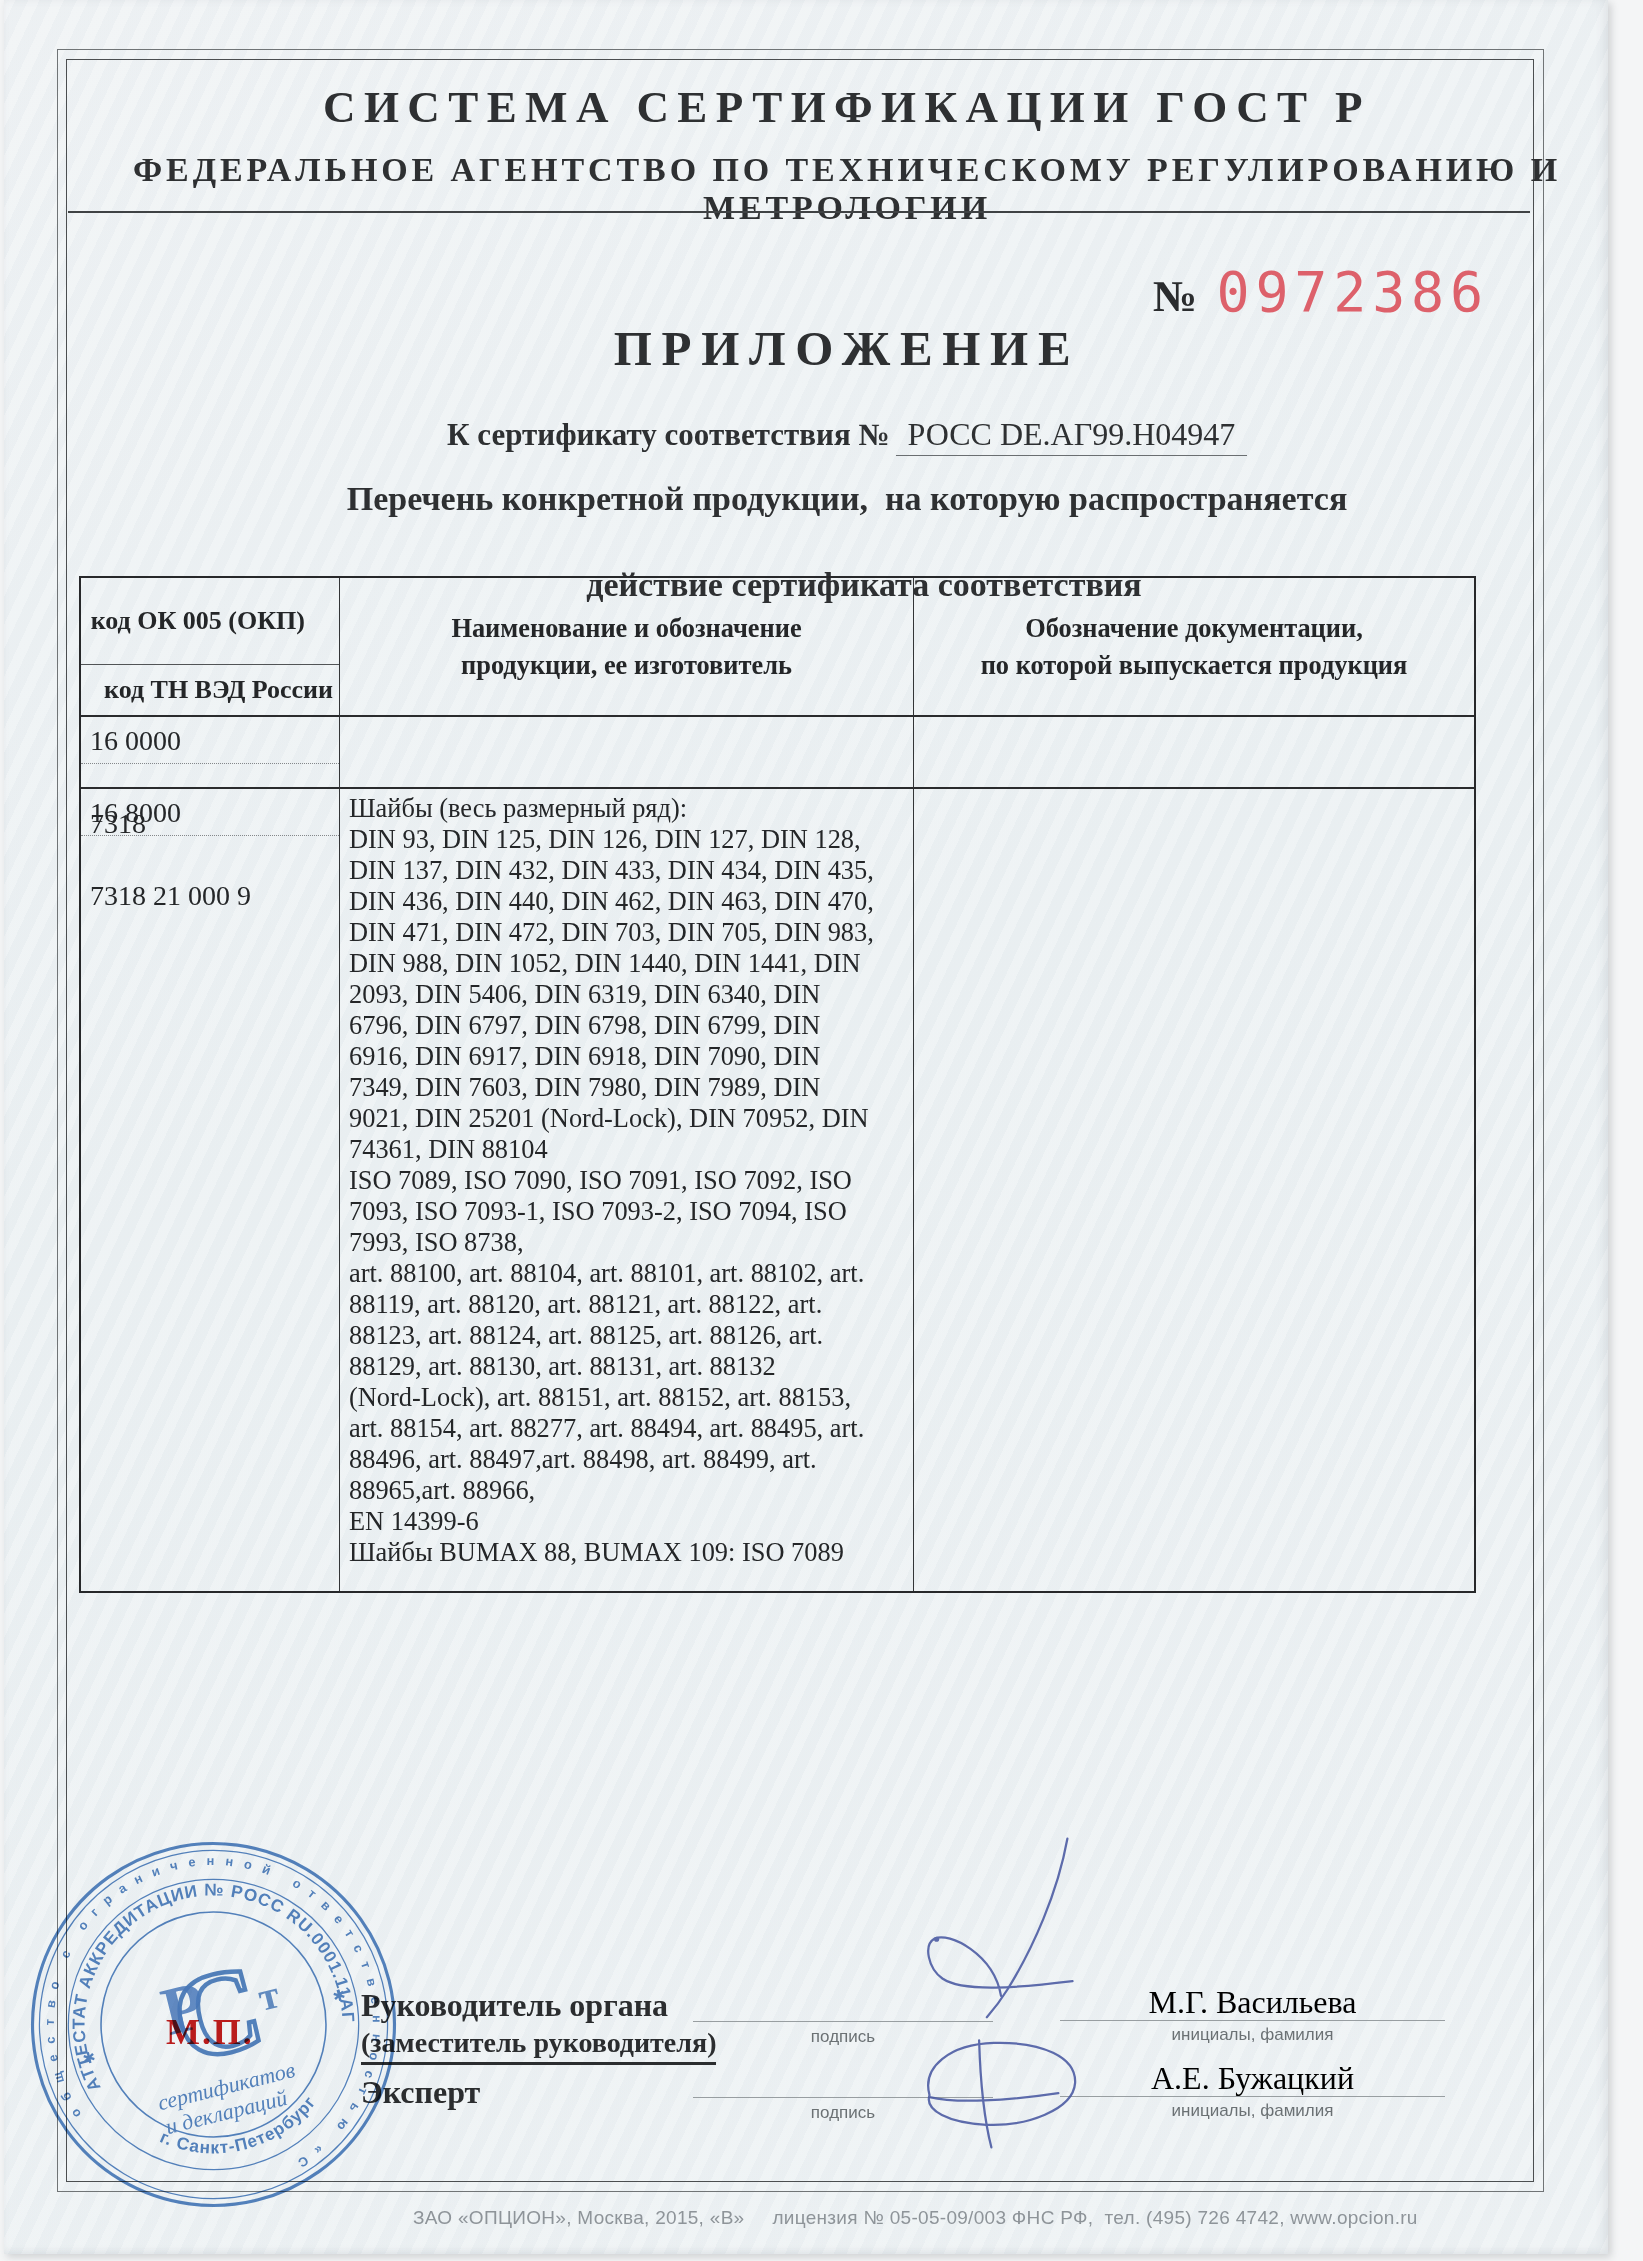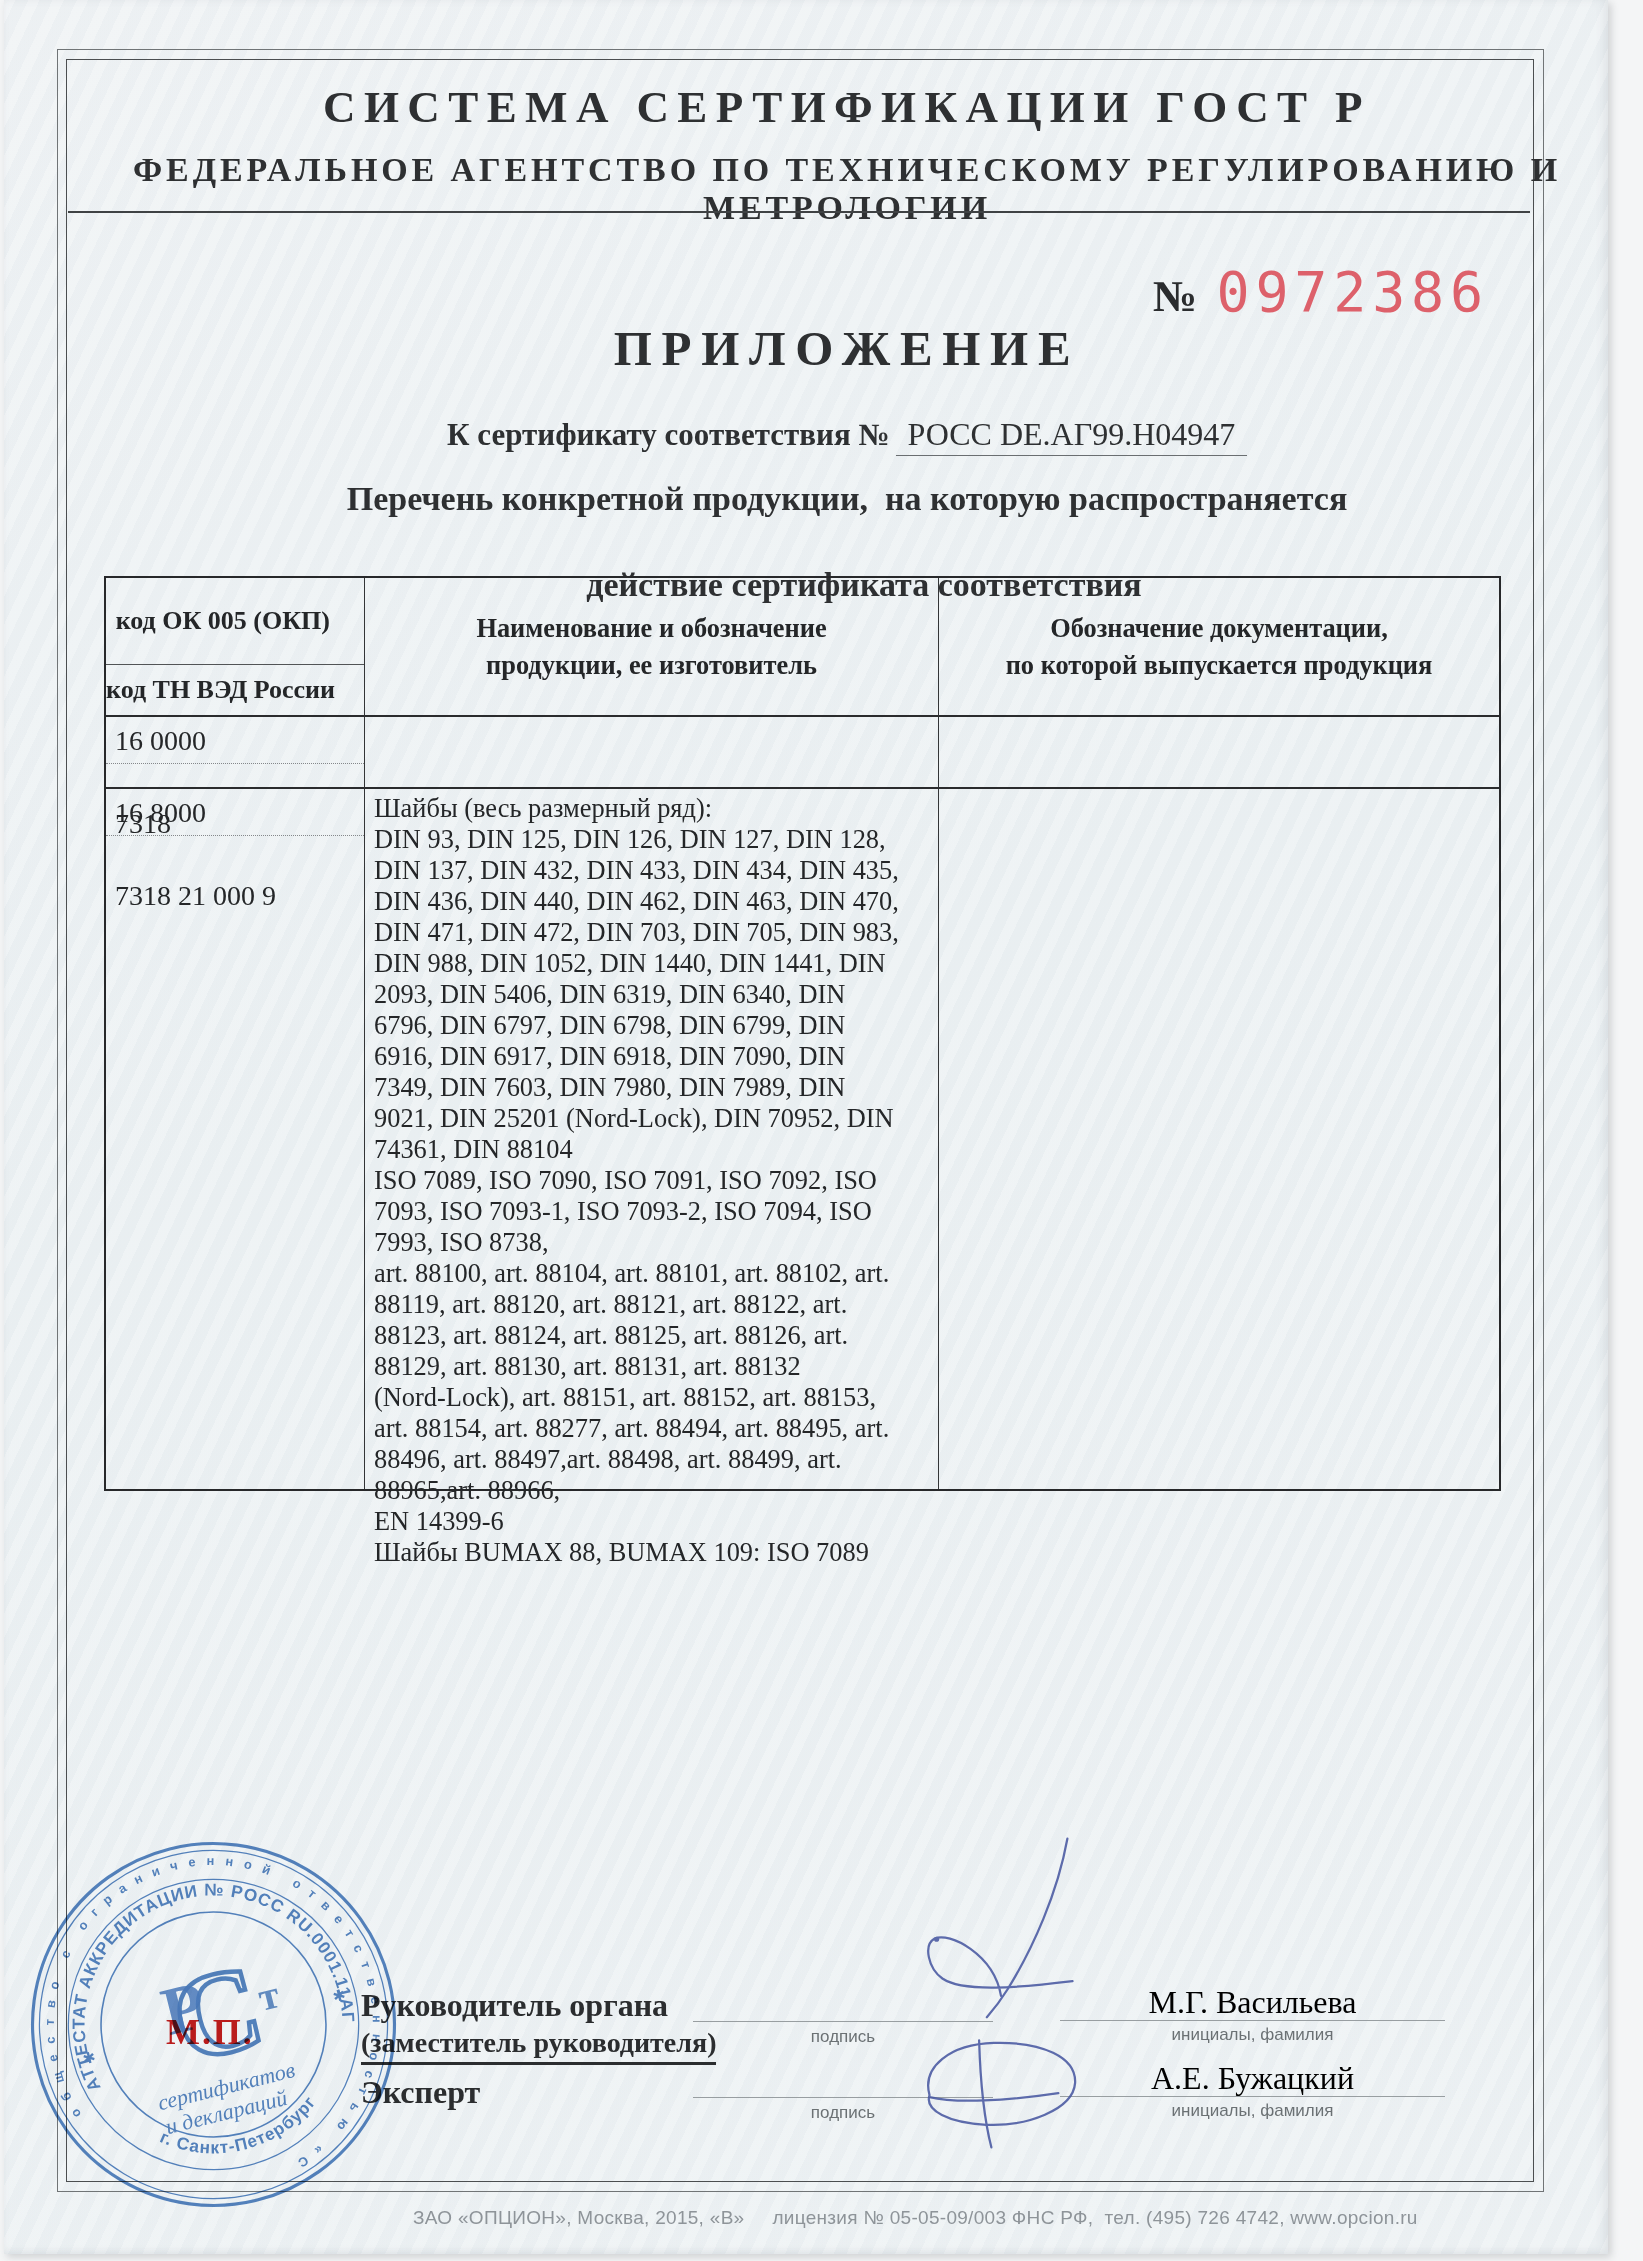--- a/index.html
+++ b/index.html
@@ -22,29 +22,29 @@
   .h-line2{top:151px;font-size:34px;font-weight:bold;letter-spacing:3.9px;}
   .doc-no{left:1153px;top:260px;display:flex;align-items:baseline;}
   .doc-no .no-sign{font-size:44px;font-weight:bold;color:#2a2c2e;}
   .doc-no .no-digits{margin-left:19.3px;font-family:"DejaVu Sans Mono",monospace;font-size:55px;
     color:#dc5560;letter-spacing:5.8px;font-weight:normal;opacity:.92;}
   .doc-title{top:320px;font-size:49px;font-weight:bold;letter-spacing:9.7px;}
   .cert-line{top:416px;font-size:31px;}
   .cert-line .lbl{font-weight:bold;}
   .cert-line .val{font-weight:normal;font-size:32px;border-bottom:1.3px solid #6a6e71;padding:0 11.6px 3.2px 11.6px;margin-left:6.4px;}
   .subtitle{top:477px;font-size:34px;font-weight:bold;line-height:43px;white-space:pre-wrap;}
-  .main-table{left:104px;top:576px;width:1397px;height:915px;border:2.6px solid #27282a;
+  .main-table{left:79px;top:576px;width:1397px;height:1017px;border:2.6px solid #27282a;
     box-sizing:border-box;display:grid;grid-template-columns:259px 574px 1fr;grid-template-rows:139px 72px 1fr;
     color:#242628;}
   .cell{box-sizing:border-box;min-width:0;min-height:0;}
   .b-right{border-right:1.9px solid #333537;}
   .b-bottom{border-bottom:2.6px solid #2a2b2d;}
   .hc1{display:flex;flex-direction:column;font-size:26px;font-weight:600;}
   .hc1-top{height:86px;display:flex;align-items:center;padding-left:9.7px;border-bottom:1.9px solid #515456;}
-  .hc1-bot{flex:1;display:flex;align-items:center;padding-left:0;}
+  .hc1-bot{flex:1;display:flex;align-items:center;padding-left:23px;}
   .hc-center{display:flex;flex-direction:column;justify-content:center;align-items:center;
     font-size:26.4px;font-weight:bold;line-height:37px;text-align:center;}
   .code-cell{display:flex;flex-direction:column;font-size:28px;}
   .code-top{padding:7.7px 0 6.4px 9px;border-bottom:1.9px dotted #85888b;}
   .code-bot{padding:6.4px 0 0 9px;margin-top:38px;}
   .product-cell{padding:3.9px 6.4px 0 9px;font-size:26.4px;line-height:31px;white-space:pre-line;}
   .mp-mark{left:166px;top:2011px;font-size:36px;font-weight:bold;letter-spacing:1.9px;color:#b91c1c;}
   .sig-label{color:#2b2d2f;font-weight:bold;}
   .sig-l1a{left:361px;top:1987px;font-size:32px;}
   .sig-l1b{left:361px;top:2027px;font-size:28px;border-bottom:3.2px solid #2b2d2f;padding-bottom:2.6px;}

